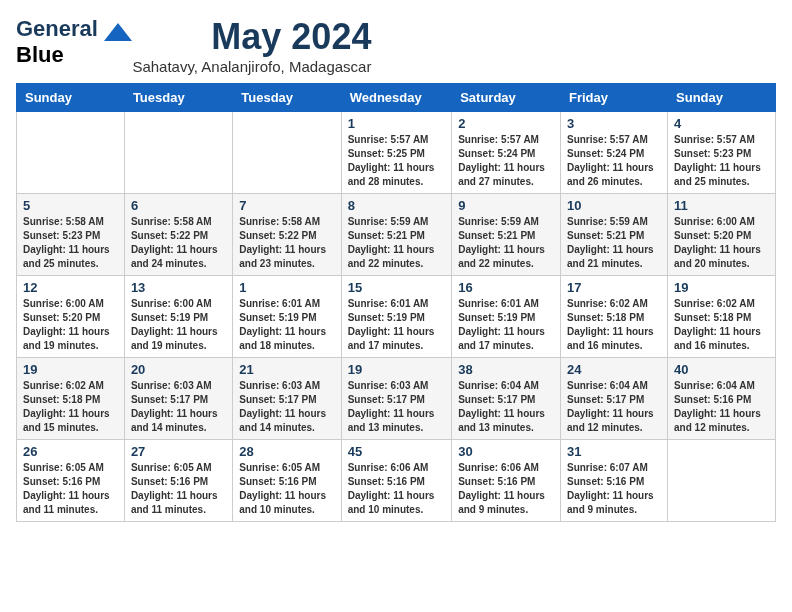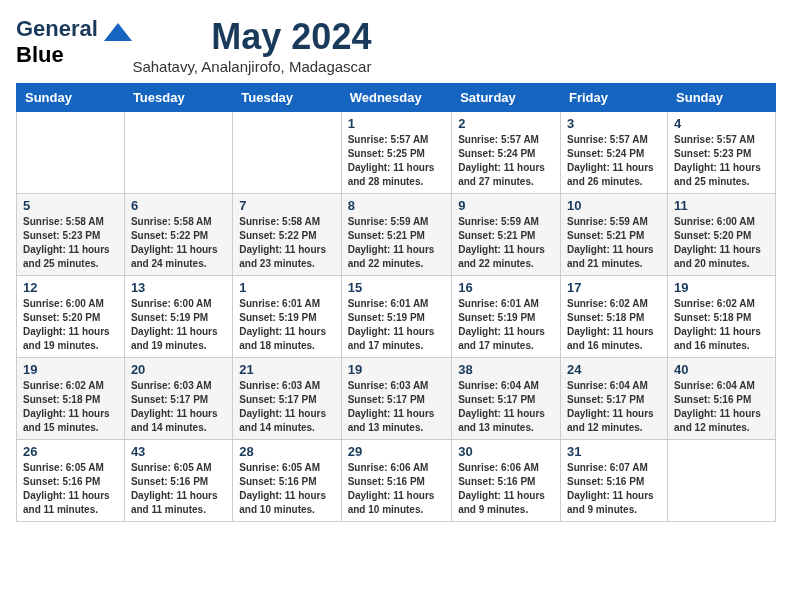--- a/index.html
+++ b/index.html
@@ -298,35 +298,35 @@
       </tr>
       <tr>
         <td>
           <div class="day-number">26</div>
           <div class="day-info" style="white-space: pre-line;">Sunrise: 6:05 AM
 Sunset: 5:16 PM
 Daylight: 11 hours
 and 11 minutes.</div>
         </td>
         <td>
-          <div class="day-number">43</div>
+          <div class="day-number">27</div>
           <div class="day-info" style="white-space: pre-line;">Sunrise: 6:05 AM
 Sunset: 5:16 PM
 Daylight: 11 hours
 and 11 minutes.</div>
         </td>
         <td>
           <div class="day-number">28</div>
           <div class="day-info" style="white-space: pre-line;">Sunrise: 6:05 AM
 Sunset: 5:16 PM
 Daylight: 11 hours
 and 10 minutes.</div>
         </td>
         <td>
-          <div class="day-number">29</div>
+          <div class="day-number">45</div>
           <div class="day-info" style="white-space: pre-line;">Sunrise: 6:06 AM
 Sunset: 5:16 PM
 Daylight: 11 hours
 and 10 minutes.</div>
         </td>
         <td>
           <div class="day-number">30</div>
           <div class="day-info" style="white-space: pre-line;">Sunrise: 6:06 AM
 Sunset: 5:16 PM
 Daylight: 11 hours

